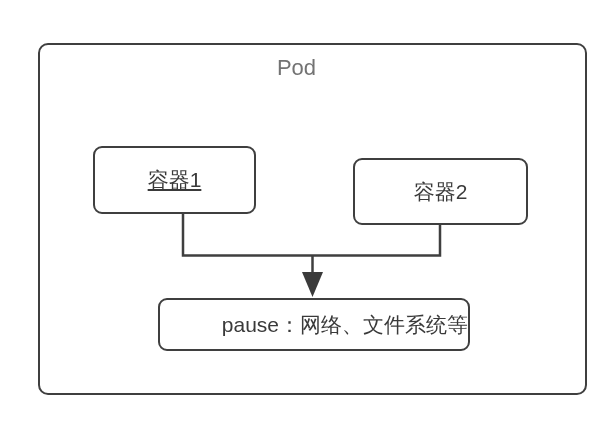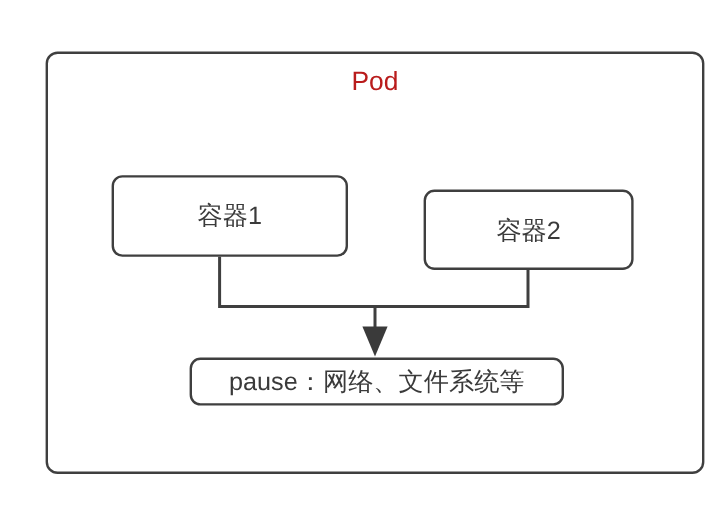--- a/index.html
+++ b/index.html
@@ -22,43 +22,43 @@
     top: 43px;
     width: 549px;
     height: 352px;
     box-sizing: border-box;
     border: 2.5px solid #3f3f3f;
     border-radius: 10px;
     background: transparent;
   }
   .pod-title {
     position: absolute;
-    left: 38px;
+    left: 22px;
     top: 55px;
     width: 549px;
     text-align: center;
     font-size: 22px;
-    color: #b91c1c;
+    color: #737373;
   }
   .node {
     position: absolute;
     box-sizing: border-box;
     border: 2.5px solid #3f3f3f;
     border-radius: 9px;
     background: #ffffff;
     display: flex;
     align-items: center;
     justify-content: center;
     font-size: 21px;
     color: #3a3a3a;
     white-space: nowrap;
   }
-  .node-container1 { left: 93px;  top: 146px; width: 197px; height: 68px; }
+  .node-container1 { left: 93px;  top: 146px; width: 163px; height: 68px; text-decoration: underline; }
   .node-container2 { left: 353px; top: 146px; width: 175px; height: 67px; margin-top: 12px; }
-  .node-pause      { left: 158px; top: 298px; width: 312px; height: 40px; }
+  .node-pause      { left: 158px; top: 298px; width: 312px; height: 53px; justify-content: flex-end; }
   svg.connectors {
     position: absolute;
     left: 0;
     top: 0;
     width: 604px;
     height: 426px;
     pointer-events: none;
   }
 </style>
 </head>

